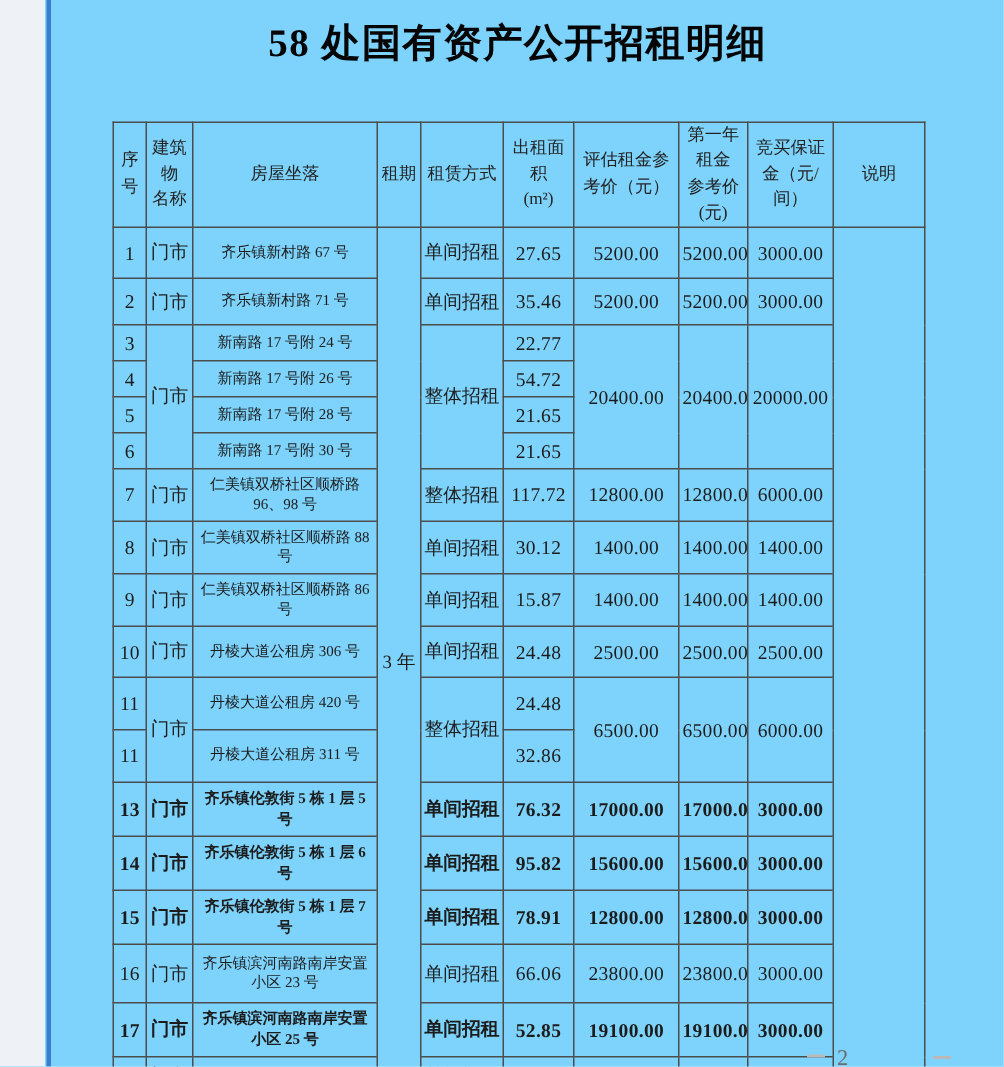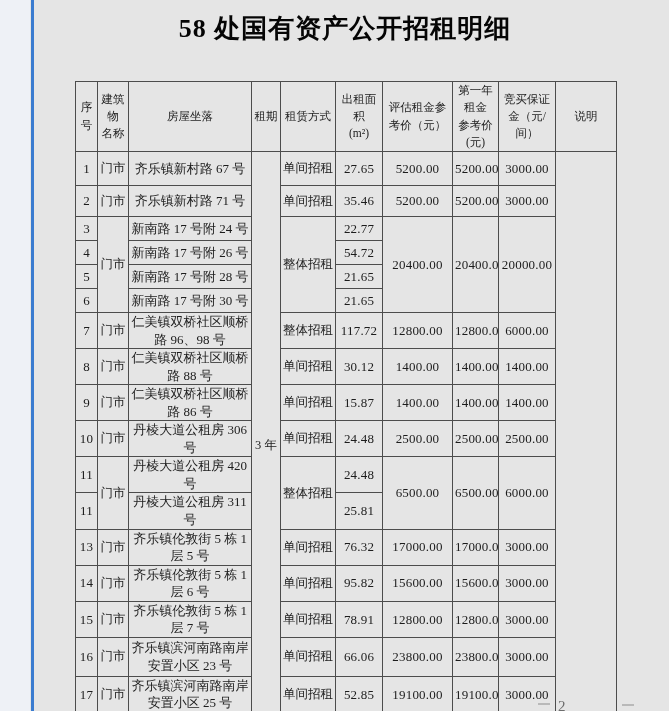--- a/index.html
+++ b/index.html
@@ -1,21 +1,21 @@
 <!DOCTYPE html>
 <html><head>
 <meta charset="utf-8">
 <style>
   html,body{margin:0;padding:0;}
   body{
     width:669px;height:711px;overflow:hidden;background:#ffffff;
     font-family:"Liberation Serif","DejaVu Serif",serif;color:#1c1c1c;
     position:relative;
   }
-  .canvas{position:absolute;inset:0;width:669px;height:711px;background:#e5e5e5;overflow:hidden;}
+  .canvas{position:absolute;inset:0;width:669px;height:711px;background:#7dd3fc;overflow:hidden;}
   .left-gutter{position:absolute;left:0;top:0;width:30px;height:711px;background:#eef1f6;}
   .page-edge-line{position:absolute;left:31px;top:0;width:3px;height:711px;background:#3a7cd0;}
   .doc-title{
     position:absolute;left:35px;top:11px;width:620px;text-align:center;
     font-size:26px;font-weight:700;color:#050505;letter-spacing:1px;
     font-family:"Liberation Serif","DejaVu Serif",serif;white-space:nowrap;
   }
   table.rent{
     position:absolute;left:75px;top:81px;width:541px;
     border-collapse:collapse;table-layout:fixed;
@@ -26,24 +26,24 @@
     text-align:center;vertical-align:middle;
     padding:0 2px;overflow:hidden;
   }
   table.rent{border:1px solid #3c3c3c;}
   th{
     font-weight:400;font-size:11.5px;line-height:1.5;color:#222;
     white-space:pre-line;
   }
   td{font-size:12.5px;line-height:1.35;color:#1c1c1c;}
   td.num{font-size:13px;letter-spacing:0.2px;}
-  td.loc{padding:0 5.5px;font-size:13px;}
+  td.loc{padding:0 5.5px;font-size:10px;}
   td.term{font-size:12.5px;}
   tr.h24{height:24px;} tr.h26{height:26px;} tr.h31{height:31px;}
-  tr.h34{height:34px;} tr.h35{height:35px;} tr.h36{height:36px;}
+  tr.h34{height:34px;} tr.h35{height:35px;} tr.h36{height:36px;font-weight:bold;}
   tr.h39{height:39px;}
   .footer{
     position:absolute;left:530px;top:698px;width:120px;height:13px;
     color:#6d6d6d;font-size:15px;overflow:hidden;
   }
   .footer .pagenum{position:absolute;left:28px;top:0;}
   .artifact-a{position:absolute;left:8px;top:5px;width:12px;height:2px;background:#b9b9b9;}
   .artifact-b{position:absolute;left:92px;top:6px;width:12px;height:2px;background:#b9b9b9;}
 </style>
 </head>
@@ -185,21 +185,21 @@
       <td class="loc">丹棱大道公租房 420 号</td>
       <td rowspan="2">整体招租</td>
       <td class="num">24.48</td>
       <td class="num" rowspan="2">6500.00</td>
       <td class="num" rowspan="2">6500.00</td>
       <td class="num" rowspan="2">6000.00</td>
     </tr>
     <tr class="h35">
       <td class="num">11</td>
       <td class="loc">丹棱大道公租房 311 号</td>
-      <td class="num">25.81</td>
+      <td class="num">32.86</td>
     </tr>
 
     <tr class="h36">
       <td class="num">13</td>
       <td>门市</td>
       <td class="loc">齐乐镇伦敦街 5 栋 1 层 5 号</td>
       <td>单间招租</td>
       <td class="num">76.32</td>
       <td class="num">17000.00</td>
       <td class="num">17000.00</td>

